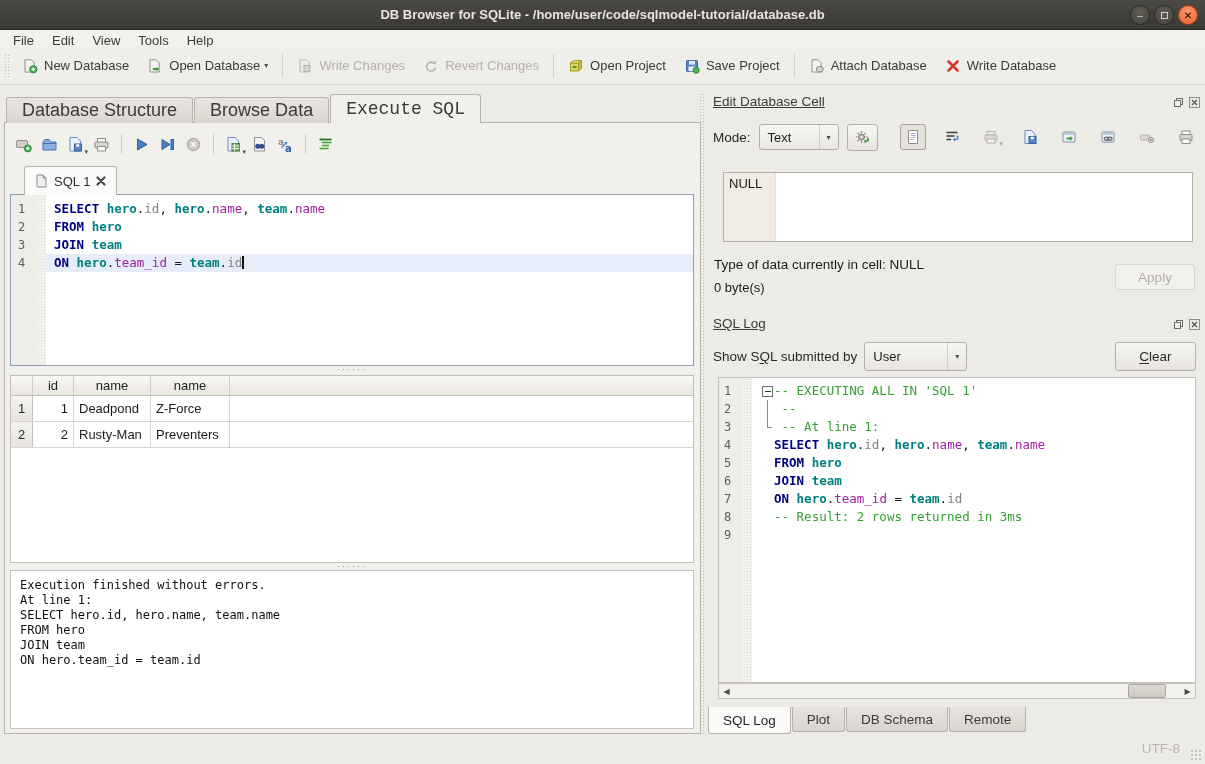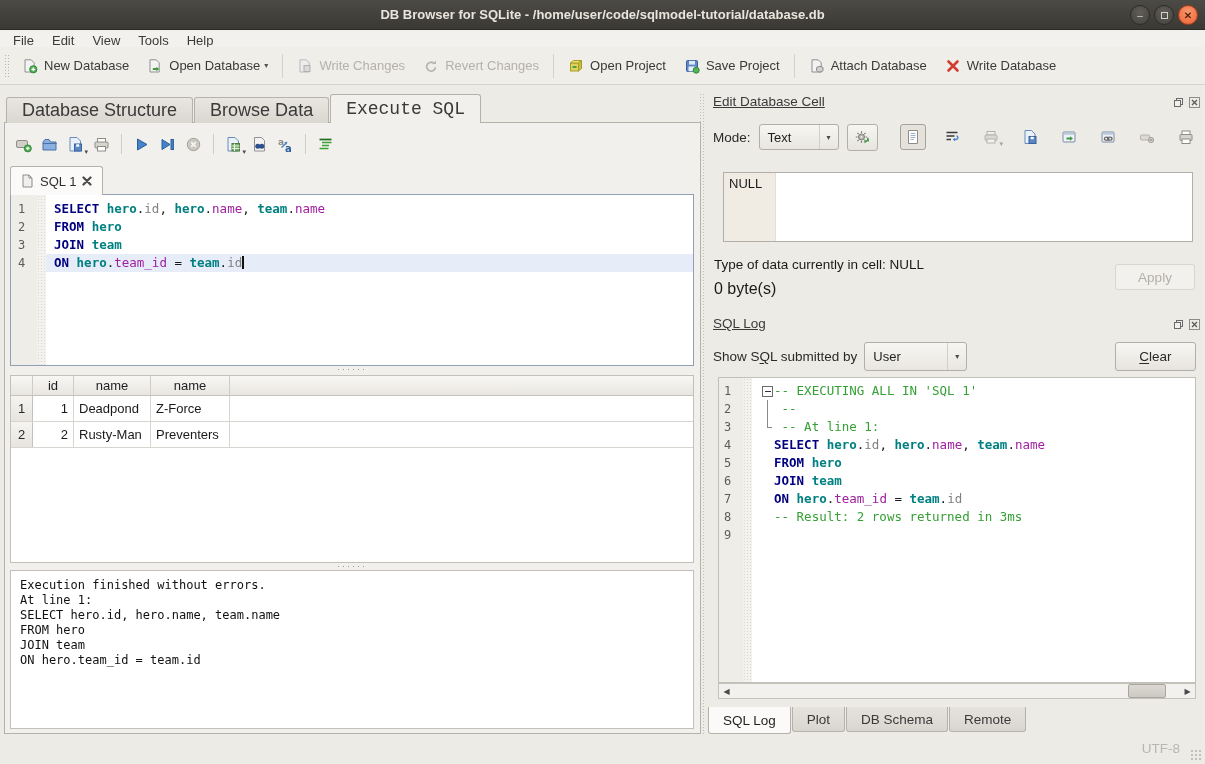--- a/index.html
+++ b/index.html
@@ -42,21 +42,21 @@
     border-radius:3px 3px 0 0; margin-right:1px; color:#3a3a3a; }
   .mtab.active { height:29px; background:#f2f0ec; position:relative; z-index:4;font-family:Liberation Mono, monospace; }
   .tab-frame { position:absolute; left:4px; top:122px; width:697px; height:612px;
     background:#f2f0ec; border:1px solid #b5b2ac; z-index:2; }
   
   .sqlbar { position:absolute; left:10px; top:9px; height:24px; display:flex; align-items:center; gap:9px; }
   .sqlbar .sep { width:1px; height:20px; background:#d0cdc7; margin:0 2px; }
   .icw { position:relative; display:inline-flex; }
   .mini-caret { position:absolute; right:-4px; bottom:-3px; font-size:7px; color:#4a4a4a; }
   
-  .subtabs { position:absolute; left:5px; top:43px; display:flex; height:29px; z-index:2; }
+  .subtabs { position:absolute; left:19px; top:43px; display:flex; height:29px; z-index:2; }
   .stab { height:29px; display:flex; align-items:center; gap:6px; padding:0 10px;
     background:#fbfaf8; border:1px solid #b5b2ac; border-bottom:none; border-radius:3px 3px 0 0;
     font-size:13px; color:#2e2e2e; }
   
   .editor { position:absolute; left:5px; top:71px; width:684px; height:172px;
     background:#fff; border:1px solid #8fa0b5; display:flex; overflow:hidden; }
   .gutter { width:26px; background:#efede8; font-family:"DejaVu Sans Mono",monospace;
     font-size:12px; color:#5c5c5c; padding:5px 0 0 7px; line-height:18px; flex:none; }
   .hatch { width:9px; flex:none; background-color:#f4f2ee;
     background-image:radial-gradient(#d9d6d0 32%, transparent 36%); background-size:3px 3px; }
@@ -114,21 +114,21 @@
   .qbtn { background:linear-gradient(#f7f6f2,#e7e4df); border:1px solid #b2afa9; border-radius:3px;
     display:flex; align-items:center; justify-content:center; }
   .cell-toolbtns { margin-left:auto; display:flex; align-items:center; gap:13px; }
   .tbtn { display:inline-flex; padding:4px; border:1px solid transparent; }
   .tbtn.pressed { border:1px solid #a5a29c; background:#e5e2dc; border-radius:3px; }
   .cellbox { position:absolute; left:18px; top:79px; width:470px; height:70px;
     background:#fff; border:1px solid #b2afa9; display:flex; }
   .cellbox .strip { width:52px; background:#f0ece3; border-right:1px solid #e3dfd6;
     font-size:13px; color:#1a1a1a; padding:3px 0 0 5px; }
   .cellinfo1 { position:absolute; left:9px; top:164px; font-size:13.5px; }
-  .cellinfo2 { position:absolute; left:9px; top:187px; font-size:16px; }
+  .cellinfo2 { position:absolute; left:9px; top:187px; font-size:13px; }
   .apply-btn { position:absolute; right:10px; top:171px; width:80px; height:26px;
     background:#f3f1ed; border:1px solid #d9d6d0; border-radius:3px; color:#b3b0a9;
     font-size:13.5px; display:flex; align-items:center; justify-content:center; }
   .filter-row { position:absolute; left:8px; top:248px; right:8px; height:30px; display:flex; align-items:center; }
   .clear-btn { position:absolute; right:9px; top:249px; width:81px; height:29px;
     background:linear-gradient(#f7f6f2,#e7e4df); border:1px solid #b2afa9; border-radius:3px;
     font-size:13.5px; color:#2a2a2a; display:flex; align-items:center; justify-content:center; }
   .logbox { position:absolute; left:13px; top:284px; width:478px; height:306px;
     background:#fff; border:1px solid #c3c0ba; display:flex; overflow:hidden; }
   .logbox .gutter { width:24px; padding-left:5px; padding-top:4px; }

